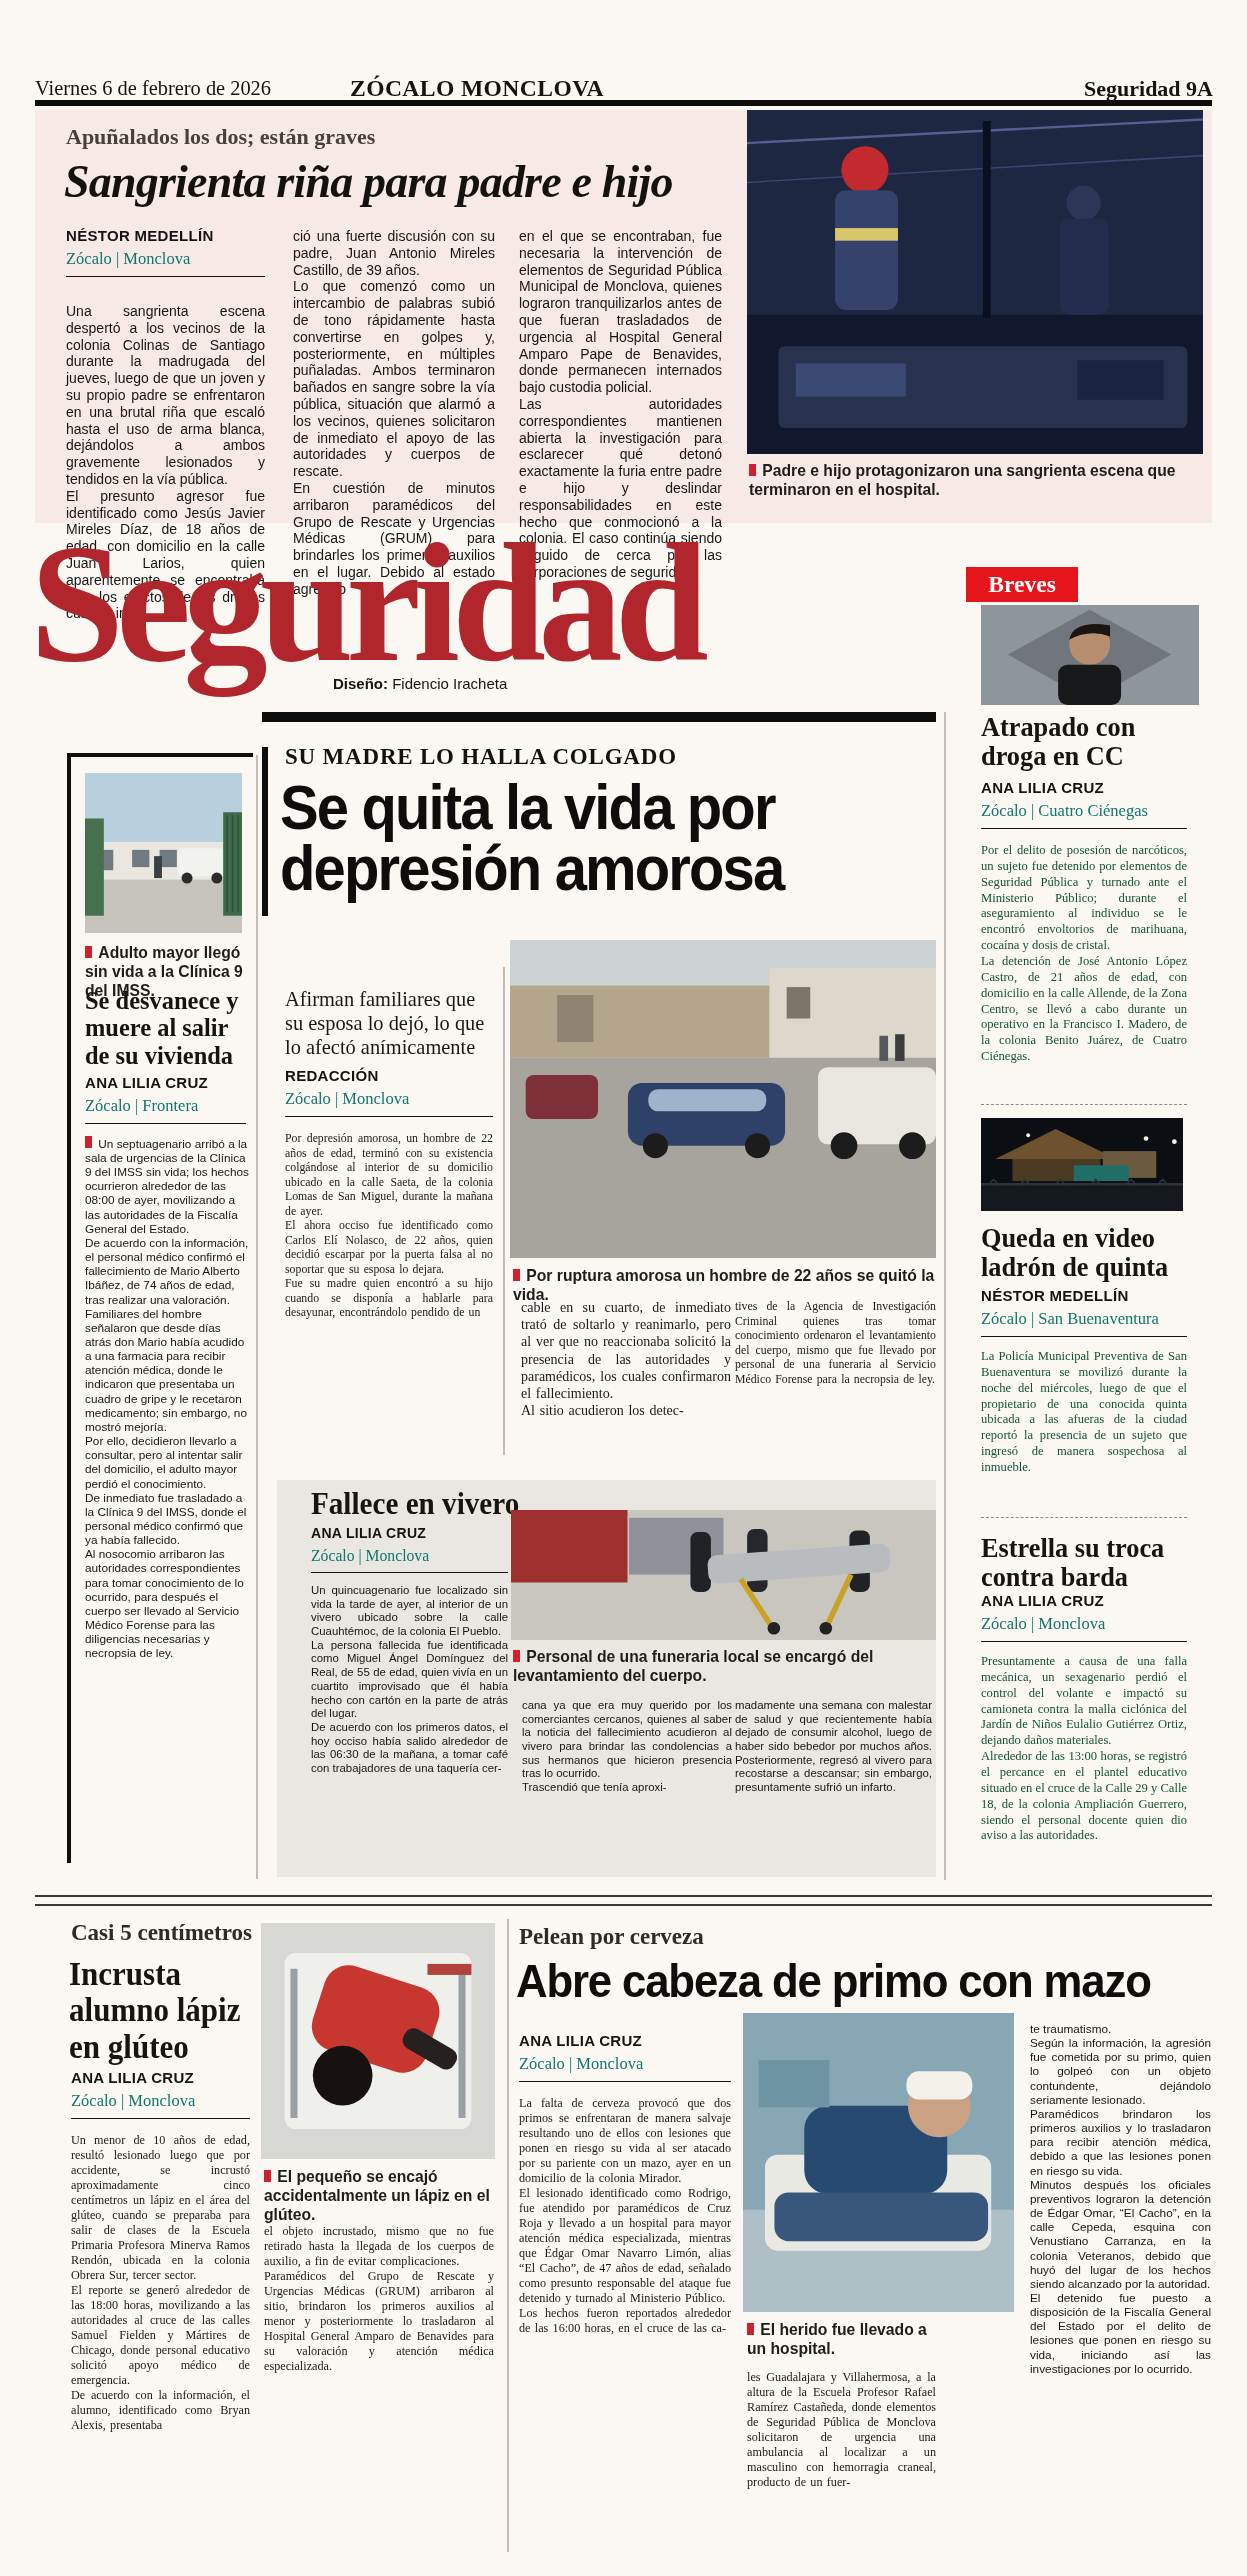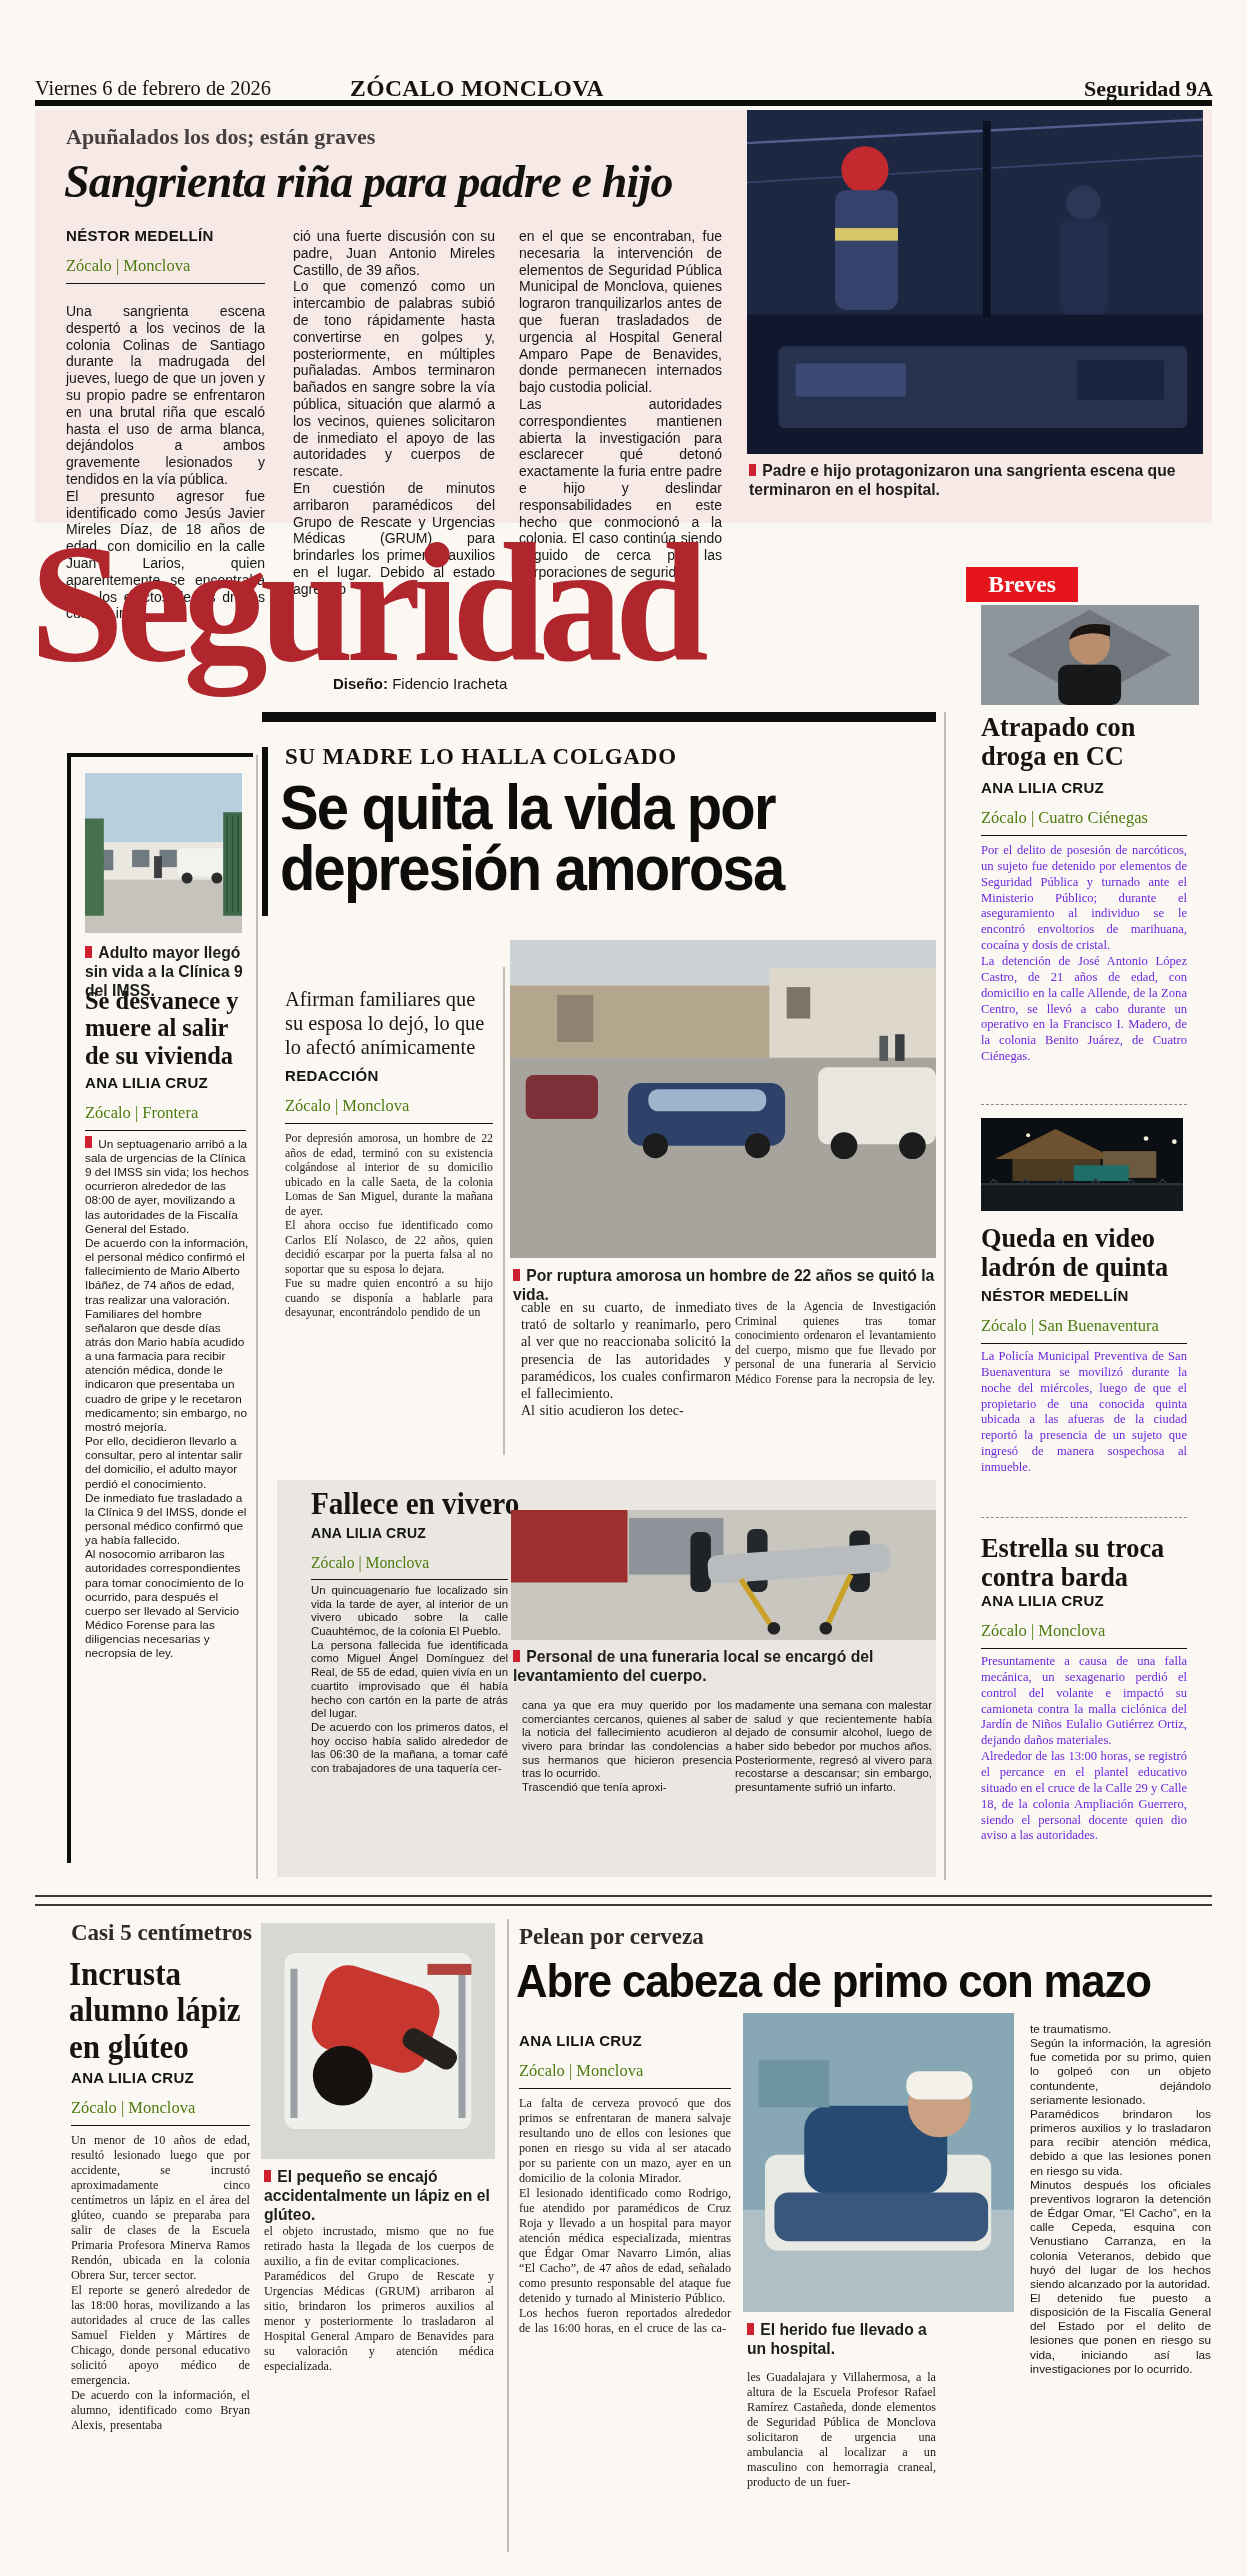--- a/index.html
+++ b/index.html
@@ -8,27 +8,27 @@
   .abs{position:absolute}
   .serif{font-family:"Liberation Serif",serif}
   .photo{position:absolute;overflow:hidden;background:#9a9a96}
   .photo svg{width:100%;height:100%;display:block}
   .bar{position:absolute;background:#0d0d0c}
   .vr{position:absolute;width:1.6px;background:#c3bdb5}
   .dash{position:absolute;border-top:1.6px dashed #8d8a85}
   .bullet{display:inline-block;width:7px;height:11.8px;background:#ce2130;margin-right:6.3px}
   .cap{font:700 15.7px/1.22 "Liberation Sans",sans-serif;color:#1d1d1b}
   .byl{font:700 15px/1.12 "Liberation Sans",sans-serif;color:#141414;letter-spacing:0.3px}
-  .dl{font:400 16.5px/1.15 "Liberation Serif",serif;color:#4d7c0f;margin-top:12px}
+  .dl{font:400 16.5px/1.15 "Liberation Serif",serif;color:#0f766e;margin-top:5px}
   .brule{height:1.6px;background:#141414;margin-top:7px}
   .jus{text-align:justify;white-space:pre-line}
   .body-sans{font:11.8px/1.2 "Liberation Sans",sans-serif;color:#161616}
   .body-sans-lg{font:14px/1.2 "Liberation Sans",sans-serif;color:#161616}
   .body-serif{font:12.2px/1.23 "Liberation Serif",serif;color:#191919;word-spacing:1.2px}
-  .body-serif-rail{font:12.6px/1.26 "Liberation Serif",serif;color:#6d28d9}
+  .body-serif-rail{font:12.6px/1.26 "Liberation Serif",serif;color:#14532d}
   .hl-it{font:italic 700 46px/1 "Liberation Serif",serif;color:#14120f;letter-spacing:-0.8px}
   .hl-mega{font:700 63px/.97 "Liberation Sans",sans-serif;color:#0e0d0b;letter-spacing:-2px;transform:scaleX(.92);transform-origin:0 0}
   .hl-mega2{font:700 46px/1 "Liberation Sans",sans-serif;color:#0e0d0b;letter-spacing:-1.2px;transform:scaleX(.95);transform-origin:0 0}
   .hl-s{font:700 28px/1.05 "Liberation Serif",serif;color:#16140f;transform:scaleX(.94);transform-origin:0 0}
   .header-date{font:400 20.4px "Liberation Serif",serif;color:#14130f}
   .header-mast{font:700 23.6px "Liberation Serif",serif;color:#14130f;letter-spacing:0.4px;text-align:left}
   .header-page{font:700 22px "Liberation Serif",serif;color:#14130f;text-align:right}
   .seg-title{font:700 169px/1 "Liberation Serif",serif;color:#b0262c;letter-spacing:-7.9px}
   .design{font:400 15px "Liberation Sans",sans-serif;color:#17150f}
   .breves-box{position:absolute;background:#e6151c;color:#fff;font:700 23.6px/35px "Liberation Serif",serif;text-align:center}

